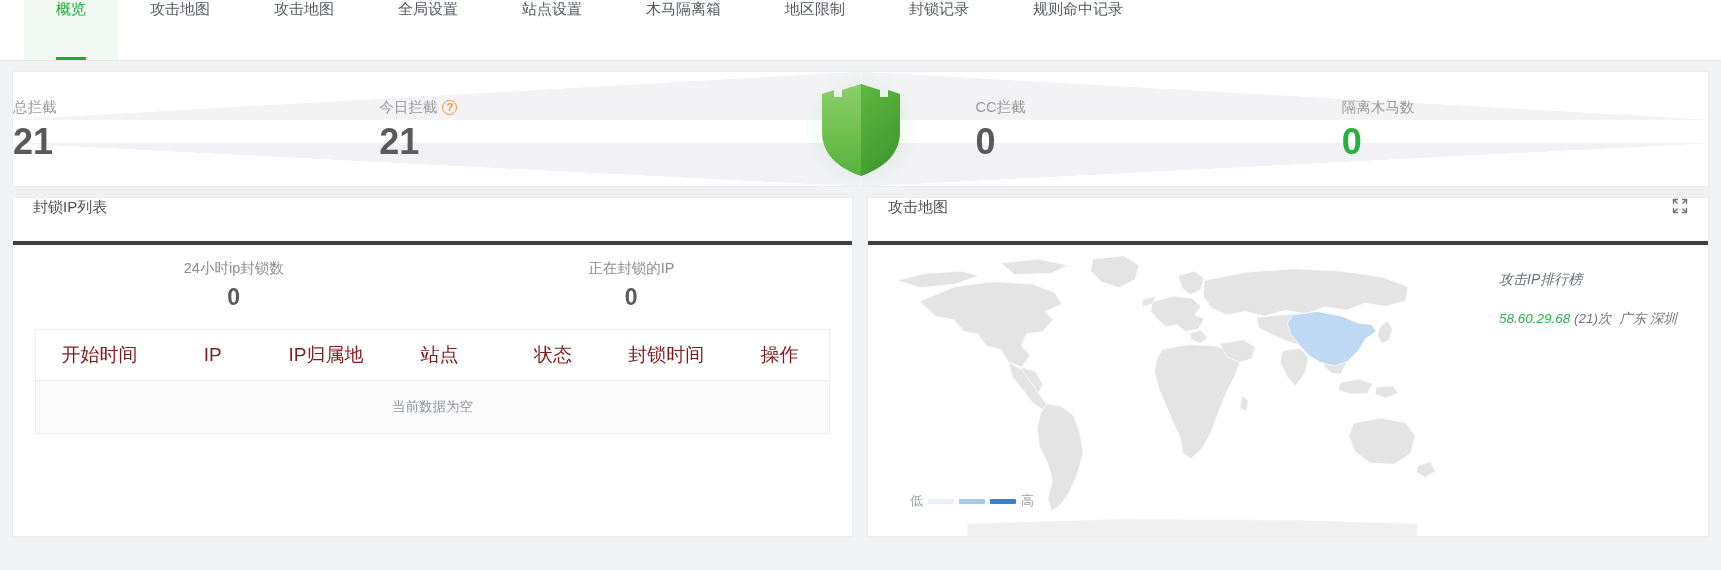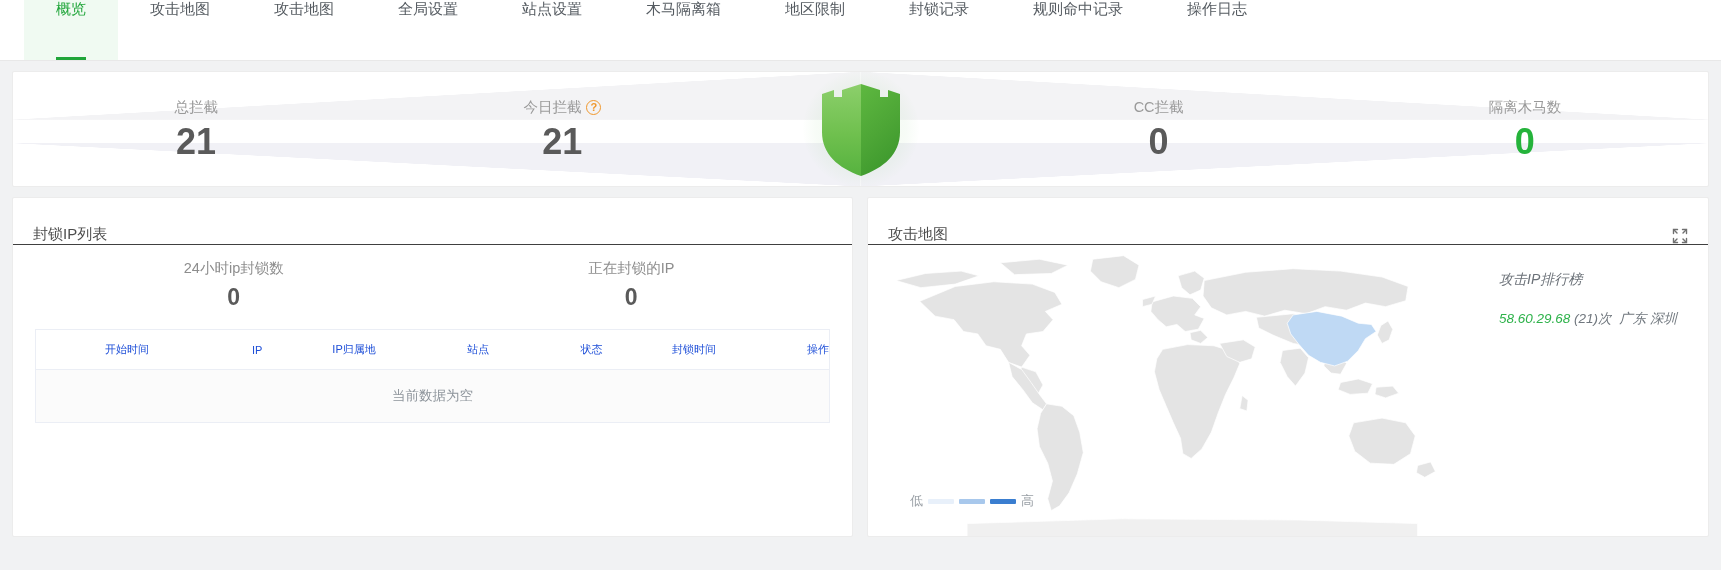--- a/index.html
+++ b/index.html
@@ -55,21 +55,21 @@
     border-radius: 2px;
     display: flex;
     align-items: center;
     position: relative;
     overflow: hidden;
   }
   .stat {
     flex: 1 1 0;
     display: flex;
     flex-direction: column;
-    align-items: center;
+    align-items: flex-start;
     justify-content: center;
     z-index: 2;
   }
   .stat-label {
     font-size: 14.5px;
     color: #9a9a9a;
     display: flex;
     align-items: center;
     gap: 5px;
     margin-bottom: 7px;
@@ -134,23 +134,23 @@
     border: 1px solid #ececec;
     border-radius: 2px;
     display: flex;
     flex-direction: column;
   }
   .panel-left  { flex: 0 0 841px; }
   .panel-right { flex: 1 1 auto; }
   .panel-head {
     height: 47px;
     display: flex;
-    align-items: flex-end;
+    align-items: flex-start;
     padding: 0 20px;
-    border-bottom: 1px solid #404040;
+    border-bottom: 4px solid #404040;
     justify-content: space-between;
   }
   .panel-title { font-size: 15px; color: #4d4d4d; }
   .expand-icon { cursor: pointer; display: flex; }
 
   
   .panel-body { flex: 1 1 auto; padding: 14px 22px 0 22px; position: relative; }
   .mini-stats { display: flex; }
   .mini-stat {
     flex: 1 1 0;
@@ -163,24 +163,24 @@
   .mini-value { font-size: 23px; font-weight: bold; color: #5a5a5a; line-height: 1; }
 
   table.iptable {
     width: 100%;
     margin-top: 20px;
     border-collapse: collapse;
     border: 1px solid #ebeef5;
     table-layout: fixed;
   }
   table.iptable th {
-    text-align: right;
+    text-align: center;
     font-weight: normal;
-    font-size: 11px;
-    color: #1d4ed8;
+    font-size: 19px;
+    color: #7f1d1d;
     padding: 12px 0 12px 14px;
     border-bottom: 1px solid #ebeef5;
     background: #ffffff;
   }
   table.iptable td.empty {
     padding: 17px 0 17px 0;
     font-size: 13.5px;
     color: #8d949b;
     background: #fbfbfb;
     text-align: center;
@@ -235,23 +235,20 @@
       <span>木马隔离箱</span>
     </div>
   <div class="tab">
       <span>地区限制</span>
     </div>
   <div class="tab">
       <span>封锁记录</span>
     </div>
   <div class="tab">
       <span>规则命中记录</span>
-    </div>
-  <div class="tab">
-      <span>操作日志</span>
     </div>
 </div>
 
 <div class="stats-card">
   <div class="shield-bg"></div>
 
   <div class="stat">
     <div class="stat-label">
       <span>总拦截</span>
     </div>

